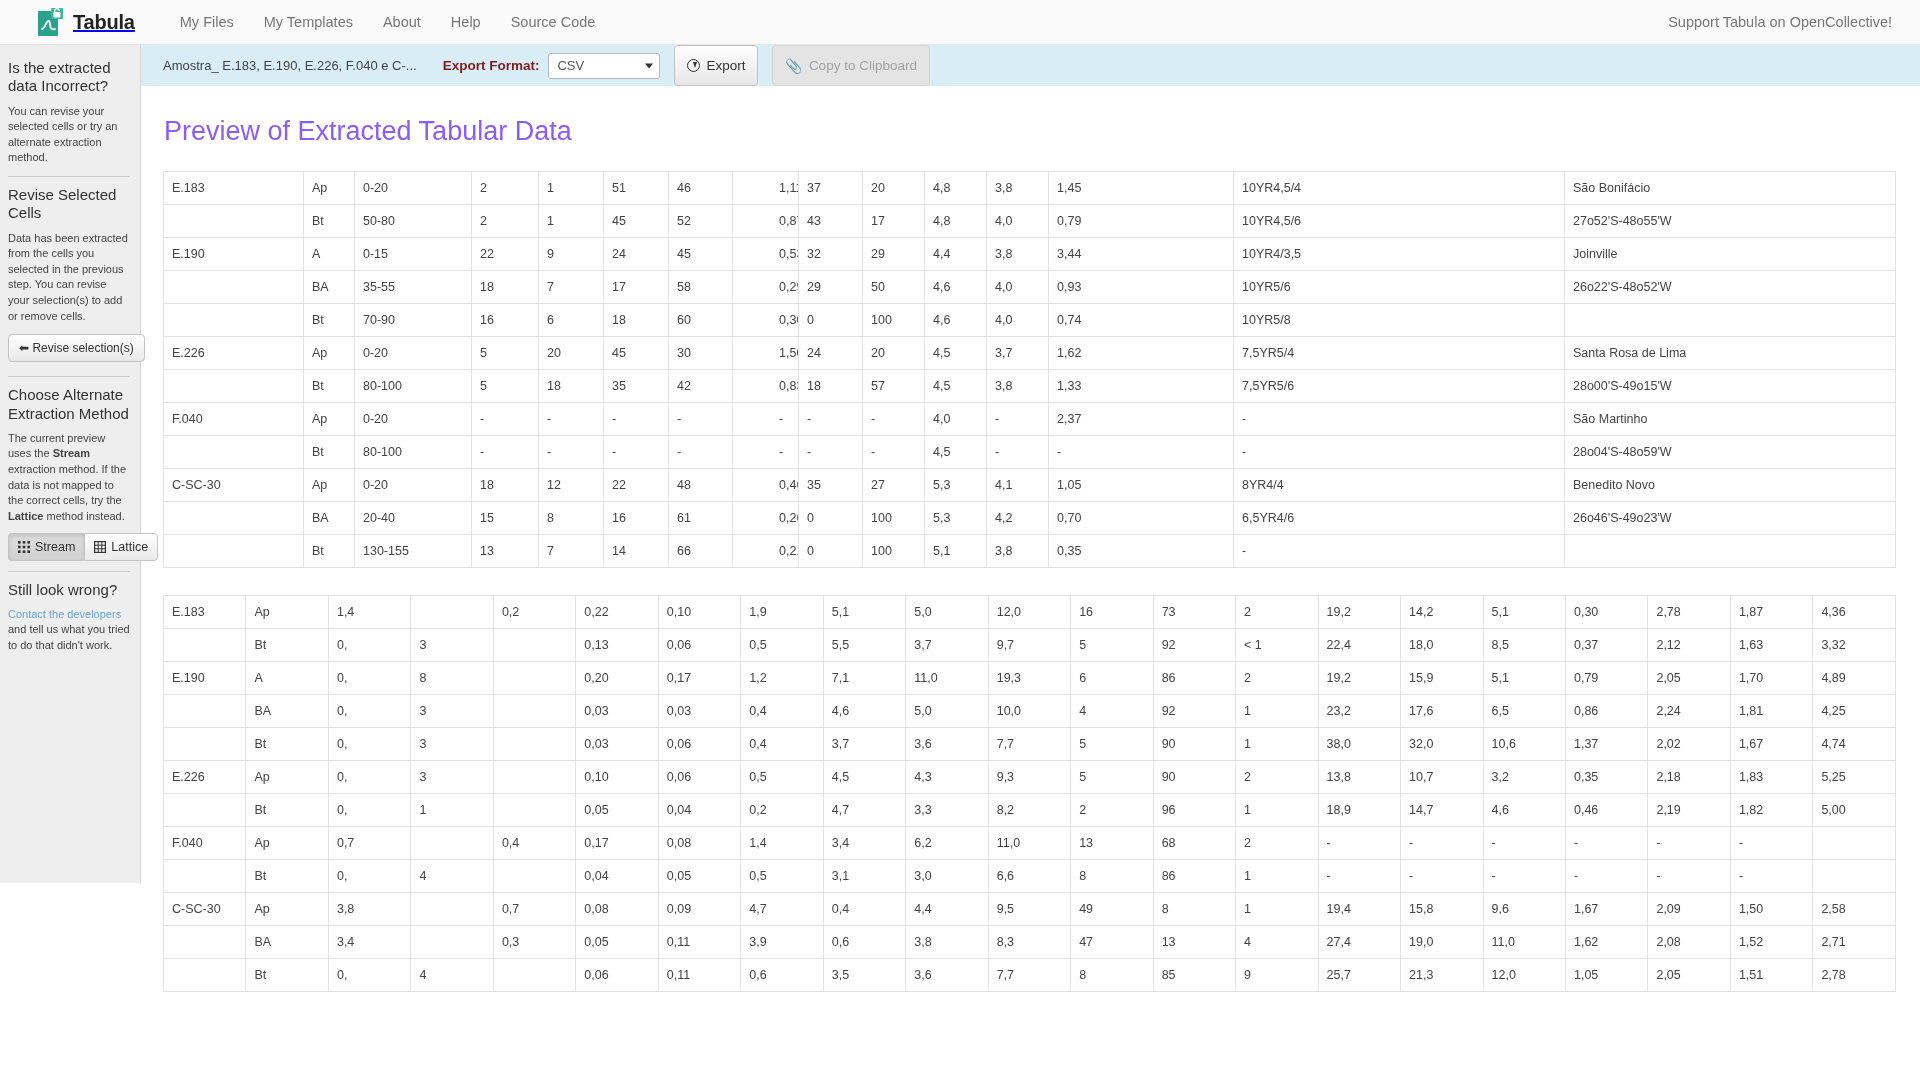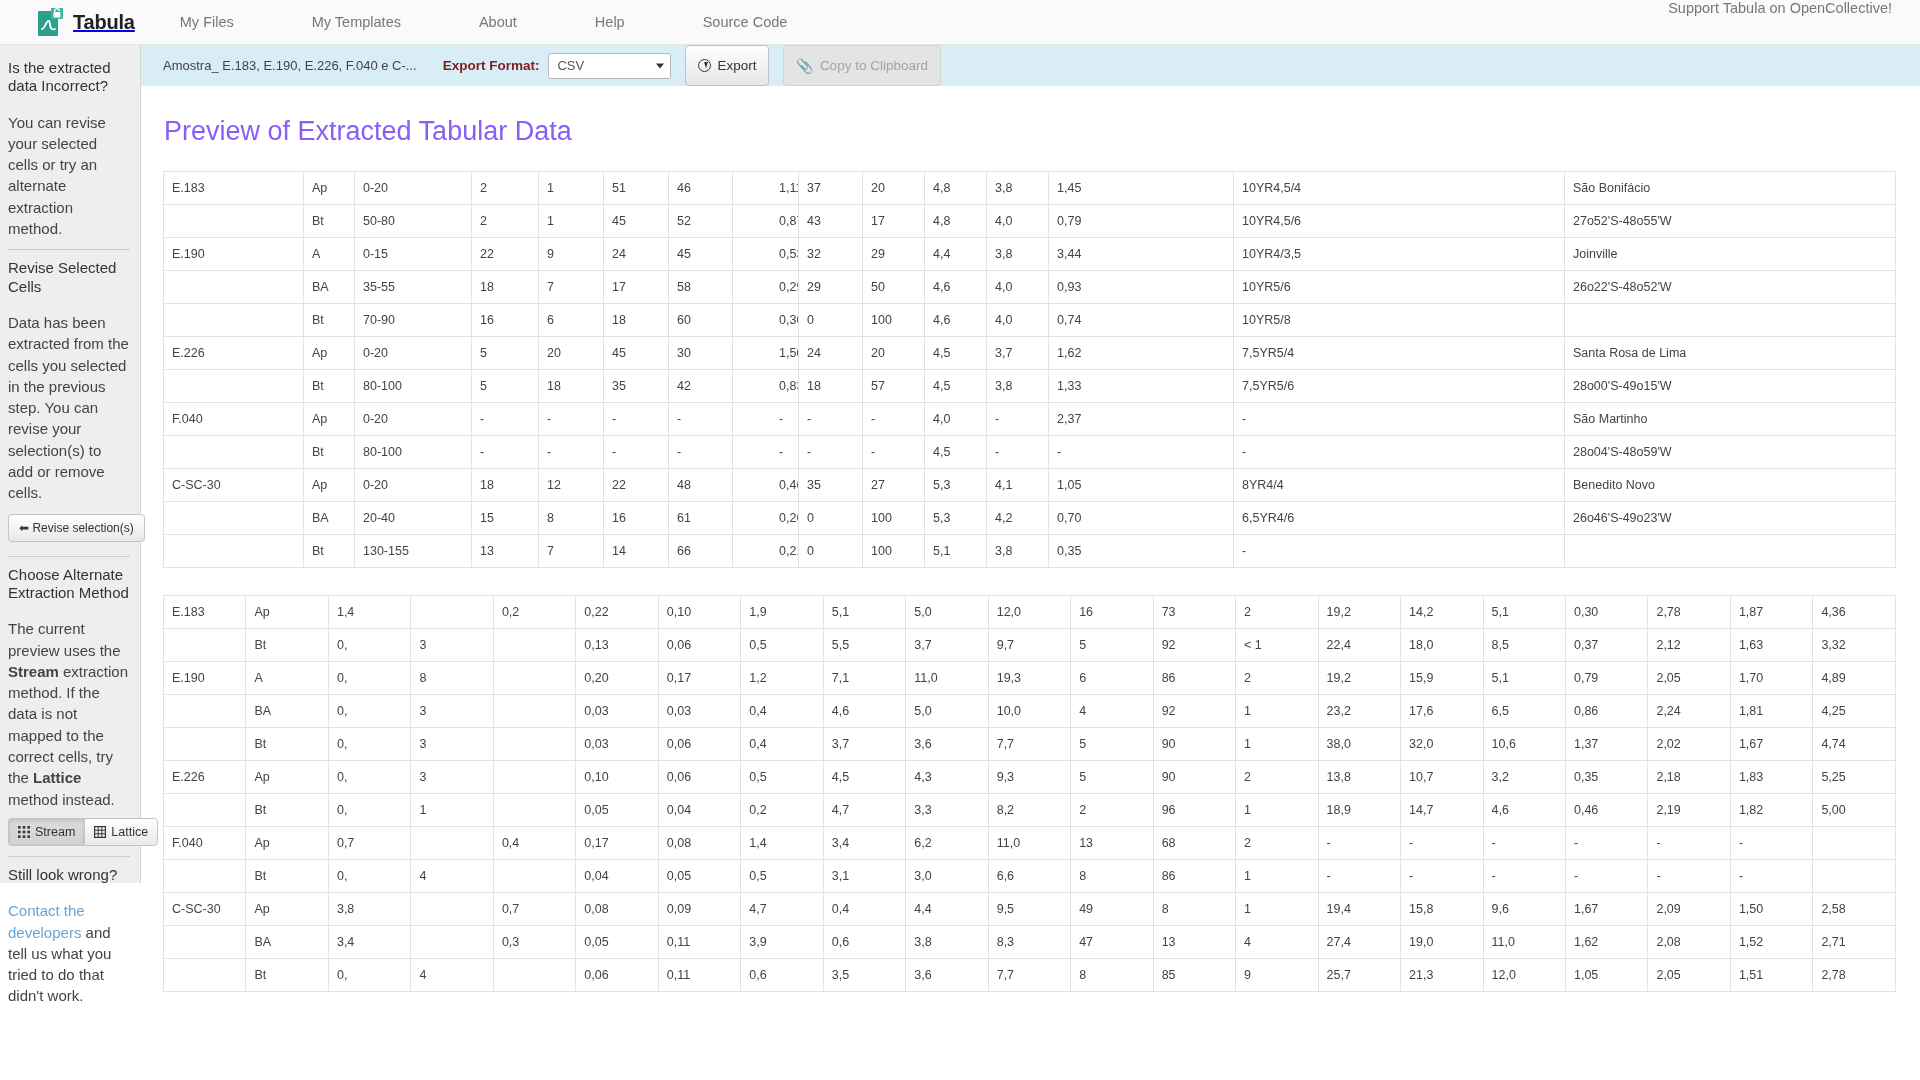--- a/index.html
+++ b/index.html
@@ -11,34 +11,35 @@
     font-family: "Liberation Sans", sans-serif;
     color: #333333;
   }
 
   
   .navbar {
     height: 45px;
     background: #fafafa;
     border-bottom: 1px solid #e5e5e5;
     display: flex;
+    align-items: center;
     padding: 0 22px 0 38px;
     position: relative;
   }
   .brand {
     display: flex; align-items: center;
     gap: 9px;
     margin-right: 30px;
   }
   .brand-logo { width: 26px; height: 28px; display:block; }
   .brand-name {
     font-size: 20px; font-weight: bold; color: #222;
     letter-spacing: -0.2px;
   }
-  .nav-links { display: flex; align-items: center; gap: 48px; }
+  .nav-links { display: flex; align-items: center; }
   .nav-link {
     font-size: 14.5px;
     color: #777777;
     padding: 0 15px;
     text-decoration: none;
     white-space: nowrap;
   }
   .nav-right {
     margin-left: auto;
     font-size: 14.5px;
@@ -60,24 +61,24 @@
     height: 838px;
   }
   .sb-h3 {
     font-size: 15px;
     color: #333;
     font-weight: normal;
     margin: 4px 0 7px 0;
     line-height: 1.22;
   }
   .sb-p {
-    font-size: 15px;
+    font-size: 11px;
     line-height: 1.42;
     color: #444;
-    margin: 16px 0 8px 0;
+    margin: 8px 0 8px 0;
   }
   .sb-hr {
     border: 0;
     border-top: 1px solid #cccccc;
     margin: 10px 0 9px 0;
   }
   .sb-btn {
     display: inline-block;
     font-size: 12px;
     color: #333;
@@ -128,21 +129,21 @@
   }
   .fmt-label {
     font-size: 13.5px;
     font-weight: bold;
     color: #7f1d1d;
     margin-left: 26px;
     margin-right: 9px;
     white-space: nowrap;
   }
   .select-box {
-    width: 123px;
+    width: 112px;
     height: 26px;
     background: #ffffff;
     border: 1px solid #b8b8b8;
     border-radius: 3px;
     display: flex;
     align-items: center;
     padding: 0 8px;
     font-size: 13px;
     color: #555;
     position: relative;

